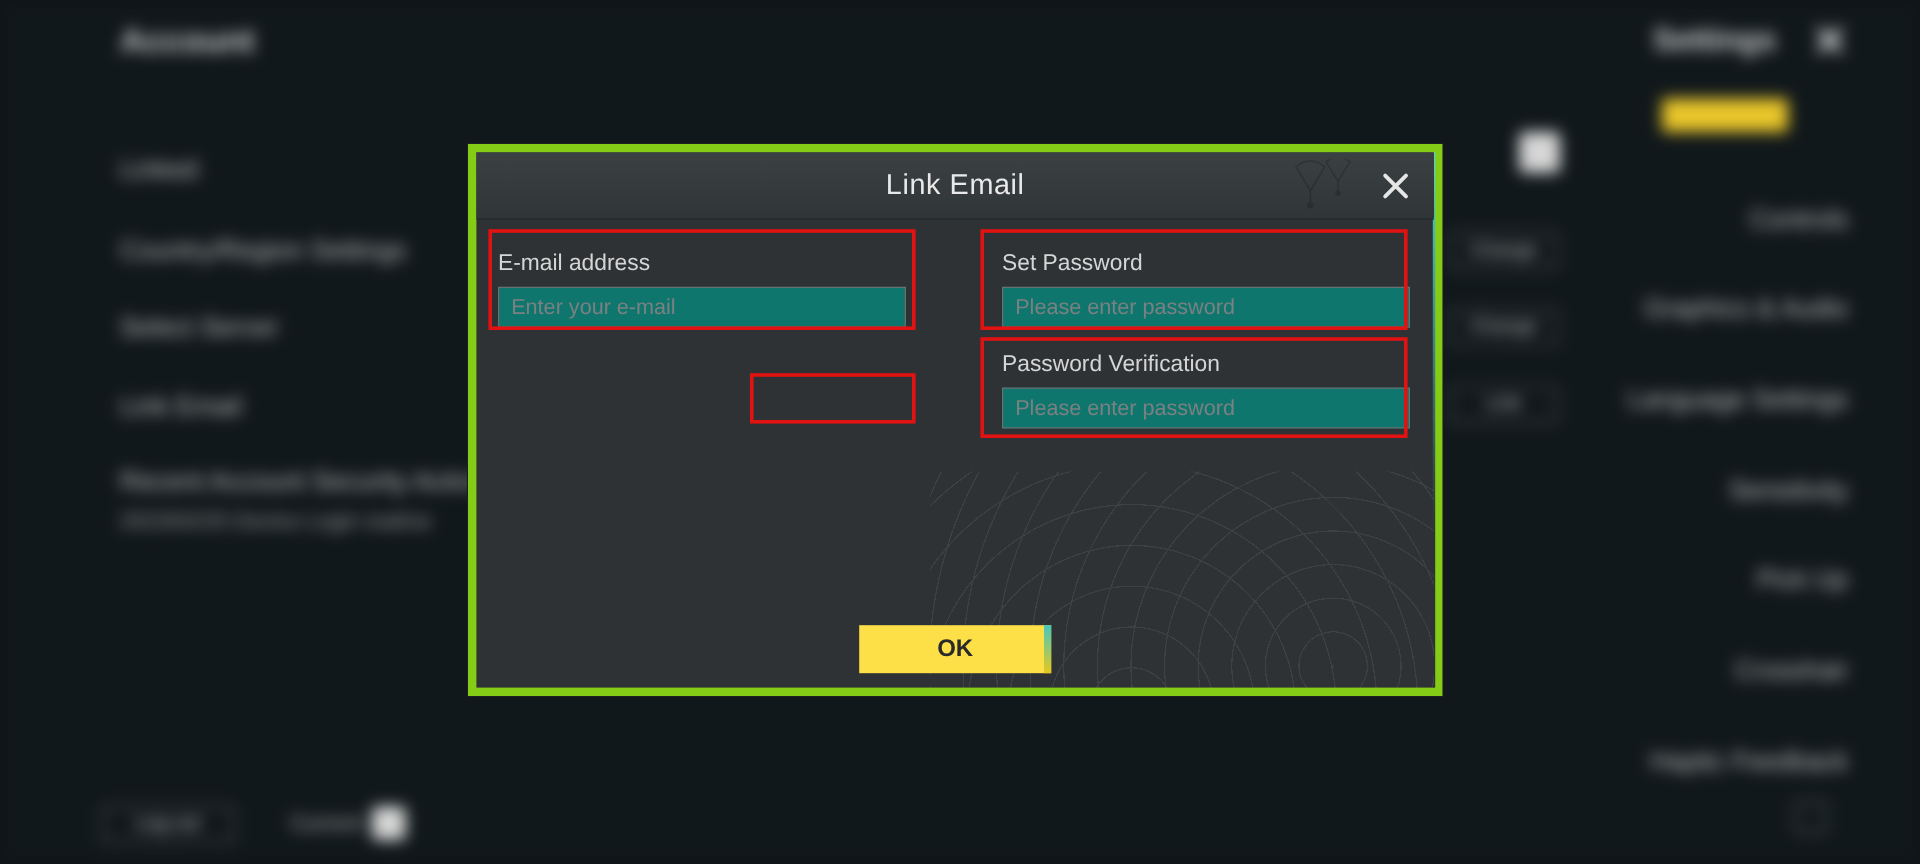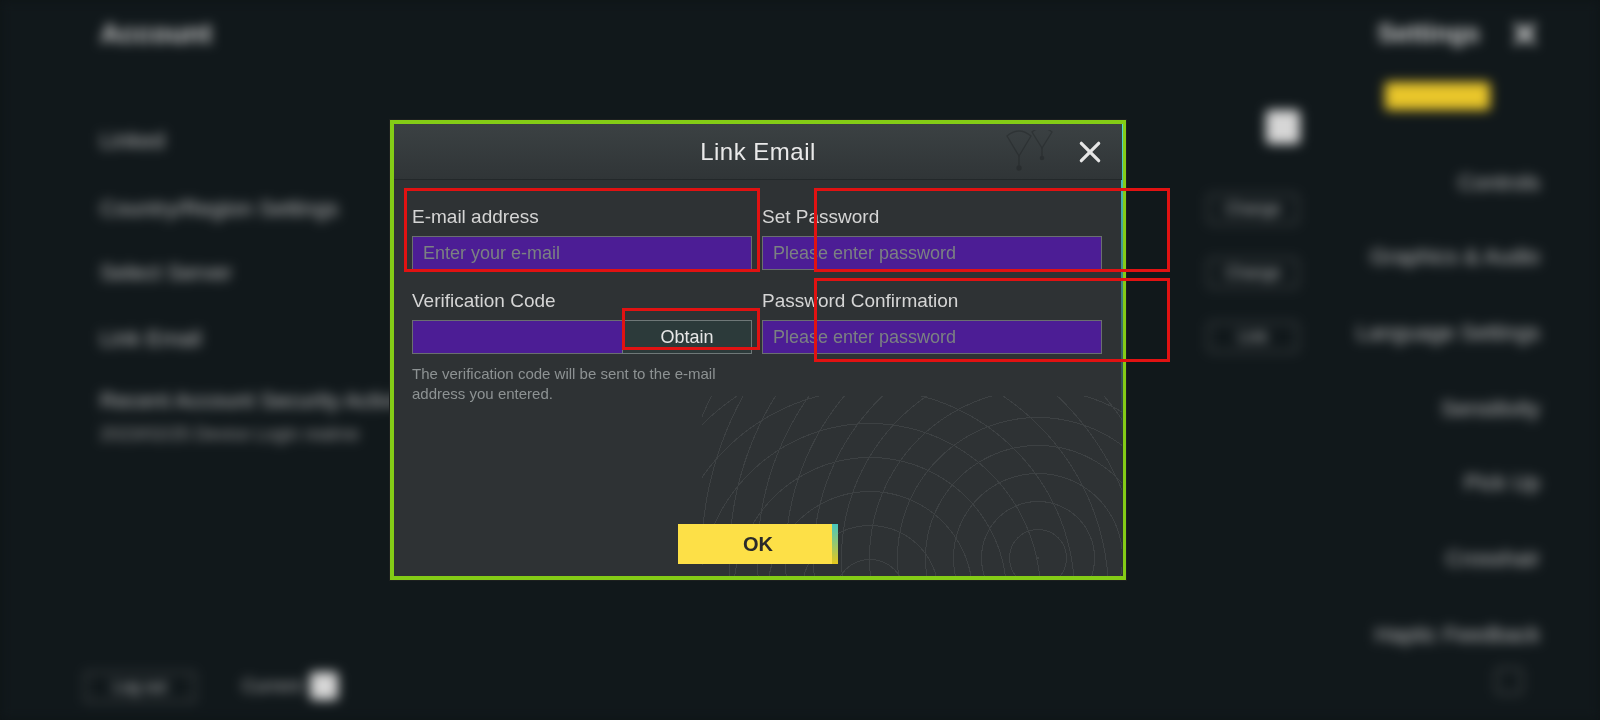--- a/index.html
+++ b/index.html
@@ -27,23 +27,23 @@
   .bg .chip-icon { position:absolute; left:1266px; top:110px; width:34px; height:34px; background:#d6d6d6; border-radius:4px; }
   .bg .btn-pill { position:absolute; width:90px; height:30px; border:1px solid #7a7a7a; border-radius:3px; color:#bdbdbd; font-size:16px; text-align:center; line-height:28px; }
   .bg .logout { position:absolute; left:85px; top:672px; width:110px; height:30px; border:1px solid #7a7a7a; color:#c7c7c7; font-size:16px; text-align:center; line-height:28px; }
   .bg .current { position:absolute; left:242px; top:676px; color:#b0b0b0; font-size:18px; }
   .bg .chip-small { position:absolute; left:310px; top:672px; width:28px; height:28px; background:#d6d6d6; border-radius:4px; }
   .bg .cs-icon { position:absolute; right:78px; top:668px; width:26px; height:26px; border:1px solid #888; border-radius:3px;}
   
   .modal {
     position:absolute;
     left:390px; top:120px;
-    width:736px; height:460px;
+    width:812px; height:460px;
     background:#2e3234;
-    border:4px solid #84cc16;
+    border:7px solid #84cc16;
     box-shadow: 0 0 0 1px #1d1f20;
   }
   .modal-header {
     position:relative;
     height:56px;
     background: linear-gradient(#3b4143,#303537);
     border-bottom:1px solid #23282a;
     text-align:center;
   }
   .modal-title {
@@ -64,21 +64,21 @@
   }
   .col { position:absolute; top:26px; width:360px; }
   .col-left { left:18px; }
   .col-right { right:0; }
   .grp { margin-bottom:20px; }
   .lbl {
     color:#d5d5d5; font-size:19px; margin-bottom:8px;
     font-stretch: condensed;
   }
   .inp {
-    width:340px; height:34px; background:#4c1d95; border:1px solid #6a6f70;
+    width:340px; height:34px; background:#0f766e; border:1px solid #6a6f70;
     color:#cfcfcf; font-size:18px; padding:0 10px; outline:none;
     font-family: inherit; font-stretch: condensed;
   }
   .inp::placeholder { color:#7b8182; font-stretch: condensed; }
   .vc-row { display:flex; gap:0; align-items:stretch; }
   .vc-row .inp { width:210px; border-right:none; }
   .obtain {
     width:130px; height:34px; background:#2c3a3a; border:1px solid #6f7878;
     color:#e6e6e6; font-size:18px; cursor:pointer; font-family:inherit;
     font-stretch: condensed;
@@ -174,37 +174,29 @@
     </div>
   </div>
 
   <div class="modal-body">
 
     <div class="col col-left">
       <div class="grp">
         <div class="lbl">E-mail address</div>
         <input class="inp" type="text" placeholder="Enter your e-mail" style="">
       </div>
-      <div class="grp">
-        <div class="lbl">Verification Code</div>
-        <div class="vc-row">
-          <input class="inp" type="text" style="">
-          <button class="obtain">Obtain</button>
-        </div>
-        <div class="hint">The verification code will be sent to the e-mail address you entered.</div>
-      </div>
     </div>
 
     <div class="col col-right">
       <div class="grp">
         <div class="lbl">Set Password</div>
         <input class="inp" type="password" placeholder="Please enter password" style="">
       </div>
       <div class="grp">
-        <div class="lbl">Password Confirmation</div>
+        <div class="lbl">Password Verification</div>
         <input class="inp" type="password" placeholder="Please enter password" style="">
       </div>
     </div>
 
     <div class="hl" style="left:10px;  top:8px;   width:356px; height:84px;"></div>
     <div class="hl" style="left:420px; top:8px;   width:356px; height:84px;"></div>
     <div class="hl" style="left:420px; top:98px;  width:356px; height:84px;"></div>
     <div class="hl" style="left:228px; top:128px; width:138px; height:42px;"></div>
   </div>
 

